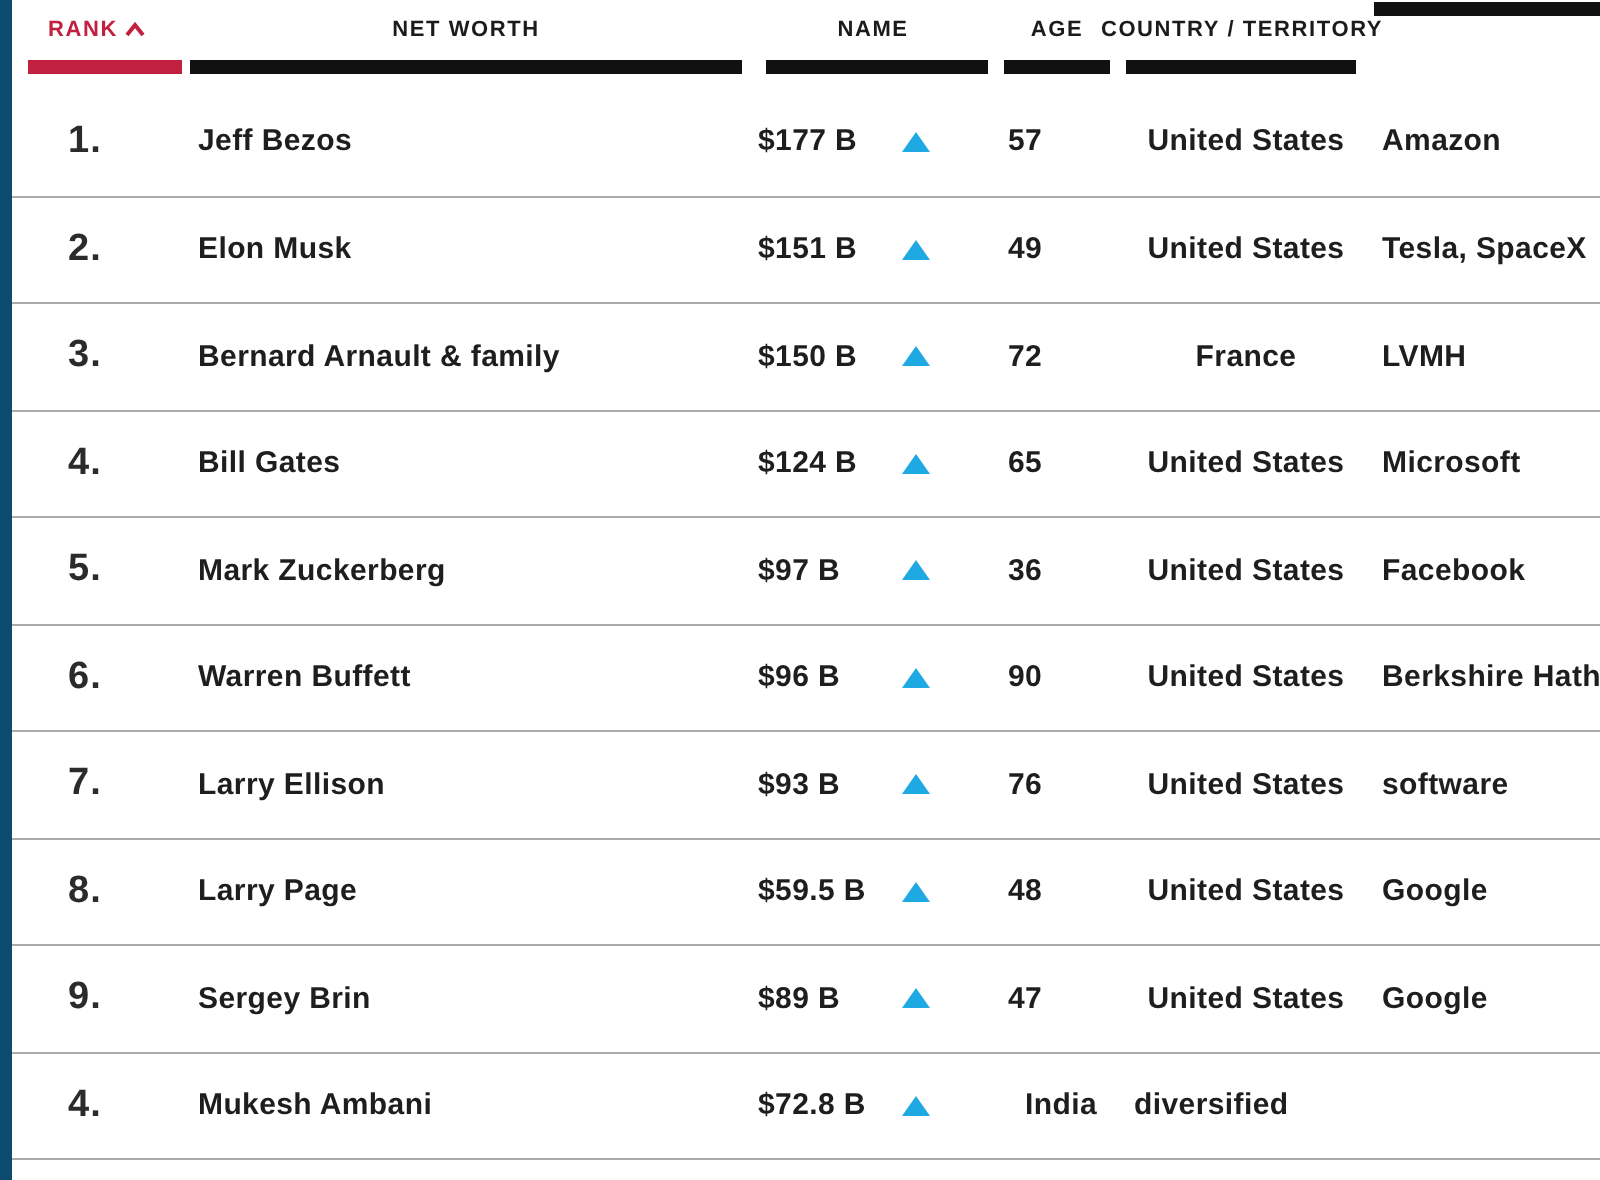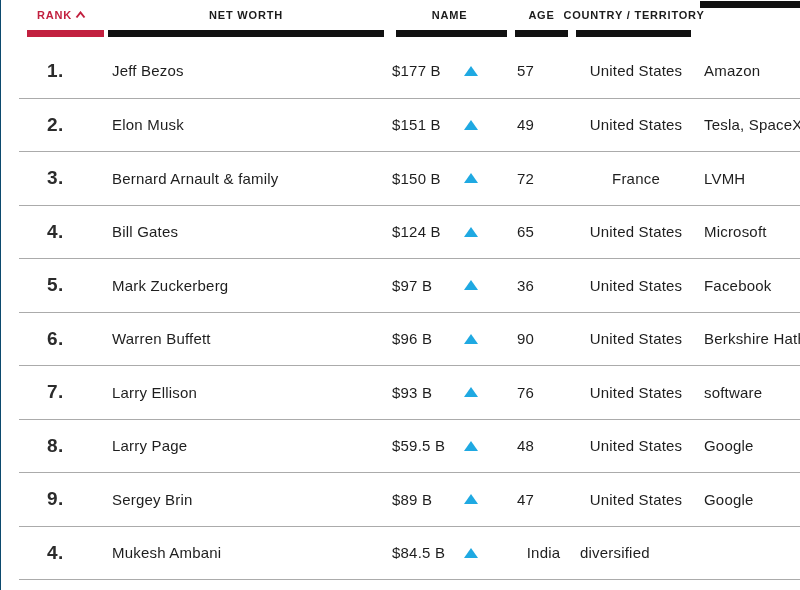--- a/index.html
+++ b/index.html
@@ -7,22 +7,21 @@
   body {
     font-family: "Liberation Sans", "DejaVu Sans", sans-serif;
     width: 800px; height: 590px;
     color: #1e1e1e;
   }
   .table {
     position: relative;
     width: 800px; height: 590px;
     overflow: hidden;
     background: #fff;
-    border-left: 1px solid #0c4a6e;
-    padding-left: 18px;
+    border-left: 6px solid #0c4a6e;
   }
   .grid-row {
     display: grid;
     grid-template-columns: 85px 284px 123px 61px 124px 1fr;
   }
   
   .header-row { height: 44px; }
   .hcell { position: relative; display: flex; flex-direction: column; cursor: pointer; }
   .hlabel {
     height: 29px;
@@ -39,21 +38,21 @@
   }
   .hcell.rank .hbar { background: var(--accent-red); margin-left: 8px; margin-right: 0; }
   .hcell.name .hbar { margin-left: 8px; }
   .hcell.country .hbar { margin-right: 5px; }
   .hcell.source .hbar { margin-right: 0; }
   .hcell.source .hlabel { position: absolute; left: 118px; top: 0; justify-content: flex-start; }
   .sort-caret { margin-left: 3px; display: inline-flex; }
   
   .row { height: 53.5px; cursor: pointer; }
   .row + .row, .partial-row { border-top: 1px solid #ababab; }
-  .cell { display: flex; align-items: center; font-size: 15px; font-weight: normal; letter-spacing: 0.2px; color: #1e1e1e; white-space: nowrap; }
+  .cell { display: flex; align-items: center; font-size: 15px; font-weight: bold; letter-spacing: 0.2px; color: #1e1e1e; white-space: nowrap; }
   .cell.rank { padding-left: 28px; font-size: 19px; font-weight: 600; color: #2b2b2b; letter-spacing: 0.5px; }
   .cell.name { padding-left: 8px; }
   .cell.networth { position: relative; padding-left: 4px; }
   .cell.age { padding-left: 6px; }
   .cell.country { padding-left: 4px; justify-content: center; }
   .cell.source { padding-left: 8px; }
   .tri {
     position: absolute; left: 76px; top: 50%;
     margin-top: -5px;
     width: 0; height: 0;
@@ -302,21 +301,21 @@
   </div>
 
   <div class="grid-row row">
     <div class="cell rank">
           <span>4.</span>
         </div>
     <div class="cell name">
           <span>Mukesh Ambani</span>
         </div>
     <div class="cell networth">
-      <span>$84.5 B</span>
+      <span>$72.8 B</span>
       <span class="tri"></span>
     </div>
     <div class="cell country">
           <span>India</span>
         </div>
     <div class="cell source">
           <span>diversified</span>
         </div>
   </div>
 </div>

